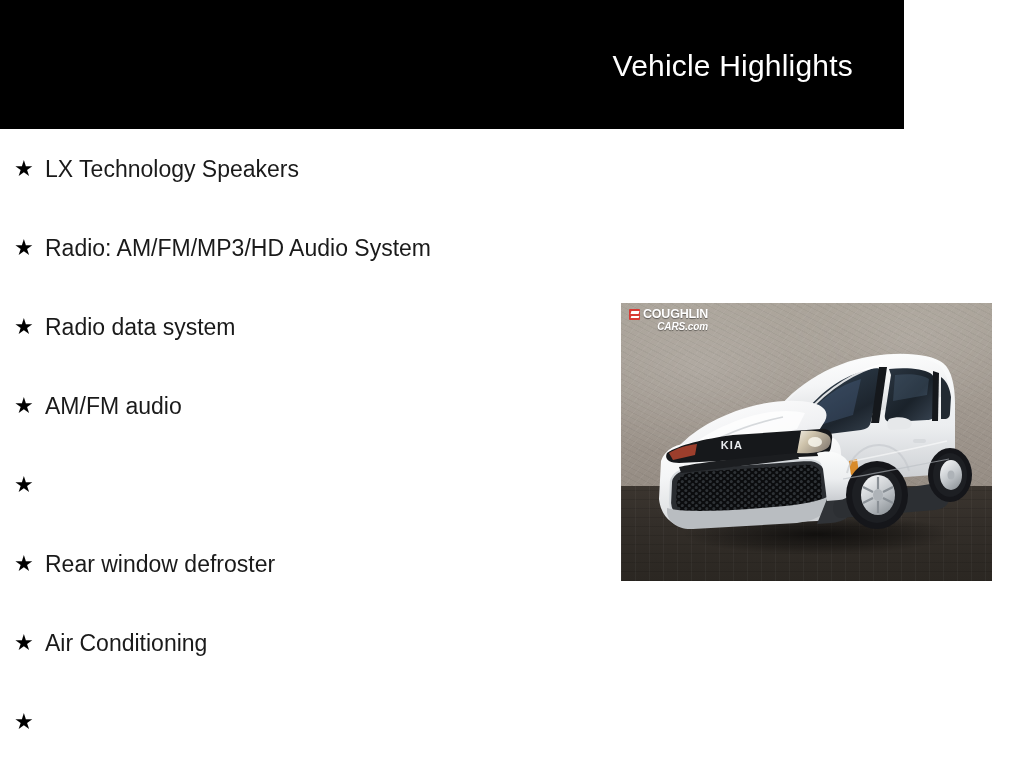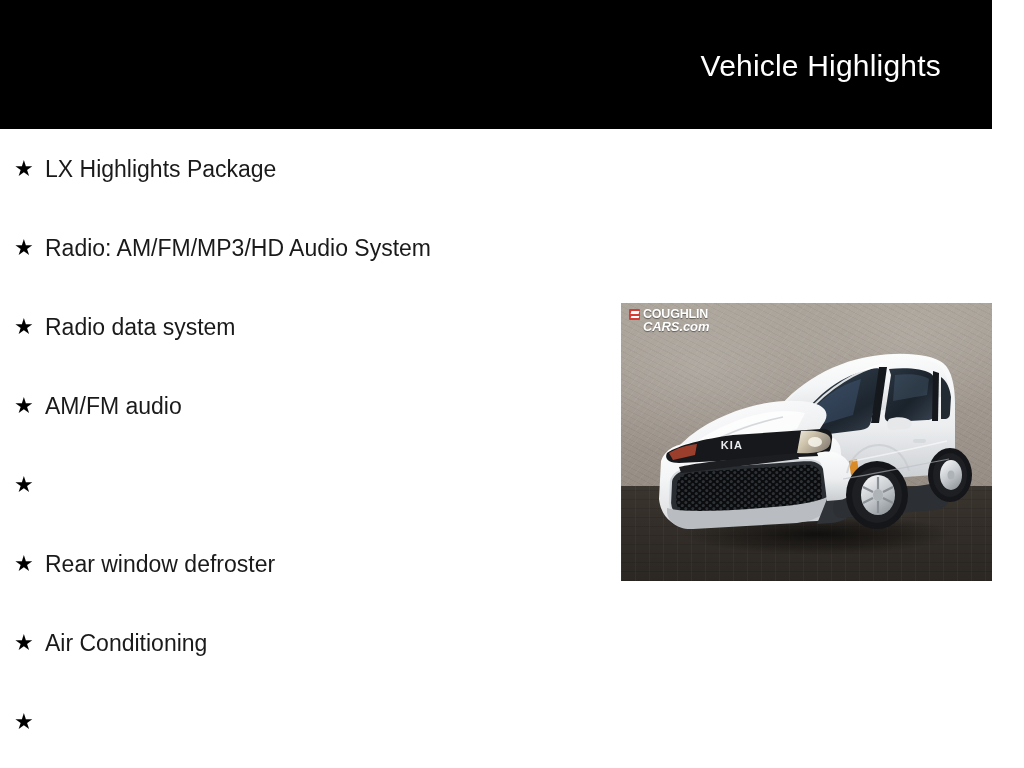--- a/index.html
+++ b/index.html
@@ -16,21 +16,21 @@
     overflow: hidden;
     font-family: "Liberation Sans", sans-serif;
     -webkit-font-smoothing: antialiased;
   }
 
   
   .header-band {
     position: absolute;
     left: 0;
     top: 0;
-    width: 992px;
+    width: 904px;
     height: 129px;
     background: #000000;
   }
   .header-title {
     position: absolute;
     right: 51px;
     top: 48px;
     color: #ffffff;
     font-size: 30px;
     font-weight: 400;
@@ -170,40 +170,40 @@
     color: #ffffff;
     font-size: 12.5px;
     font-weight: bold;
     letter-spacing: -0.2px;
     line-height: 13px;
     text-shadow: 0 1px 1px rgba(0,0,0,0.45);
   }
   .wm-bottom {
     display: block;
     color: #ffffff;
-    font-size: 13px;
+    font-size: 10px;
     font-weight: bold;
     font-style: italic;
     letter-spacing: -0.1px;
     line-height: 11px;
     text-align: right;
     text-shadow: 0 1px 1px rgba(0,0,0,0.45);
   }
 </style>
 </head>
 <body>
 
 <div class="header-band">
   <div class="header-title">Vehicle Highlights</div>
 </div>
 
 <ul class="highlights-list">
   <li class="highlight-item">
     <span class="bullet-star">★</span>
-    <span class="highlight-label">LX Highlights Package</span>
+    <span class="highlight-label">LX Technology Speakers</span>
   </li>
   <li class="highlight-item">
     <span class="bullet-star">★</span>
     <span class="highlight-label">Radio: AM/FM/MP3/HD Audio System</span>
   </li>
   <li class="highlight-item">
     <span class="bullet-star">★</span>
     <span class="highlight-label">Radio data system</span>
   </li>
   <li class="highlight-item">

